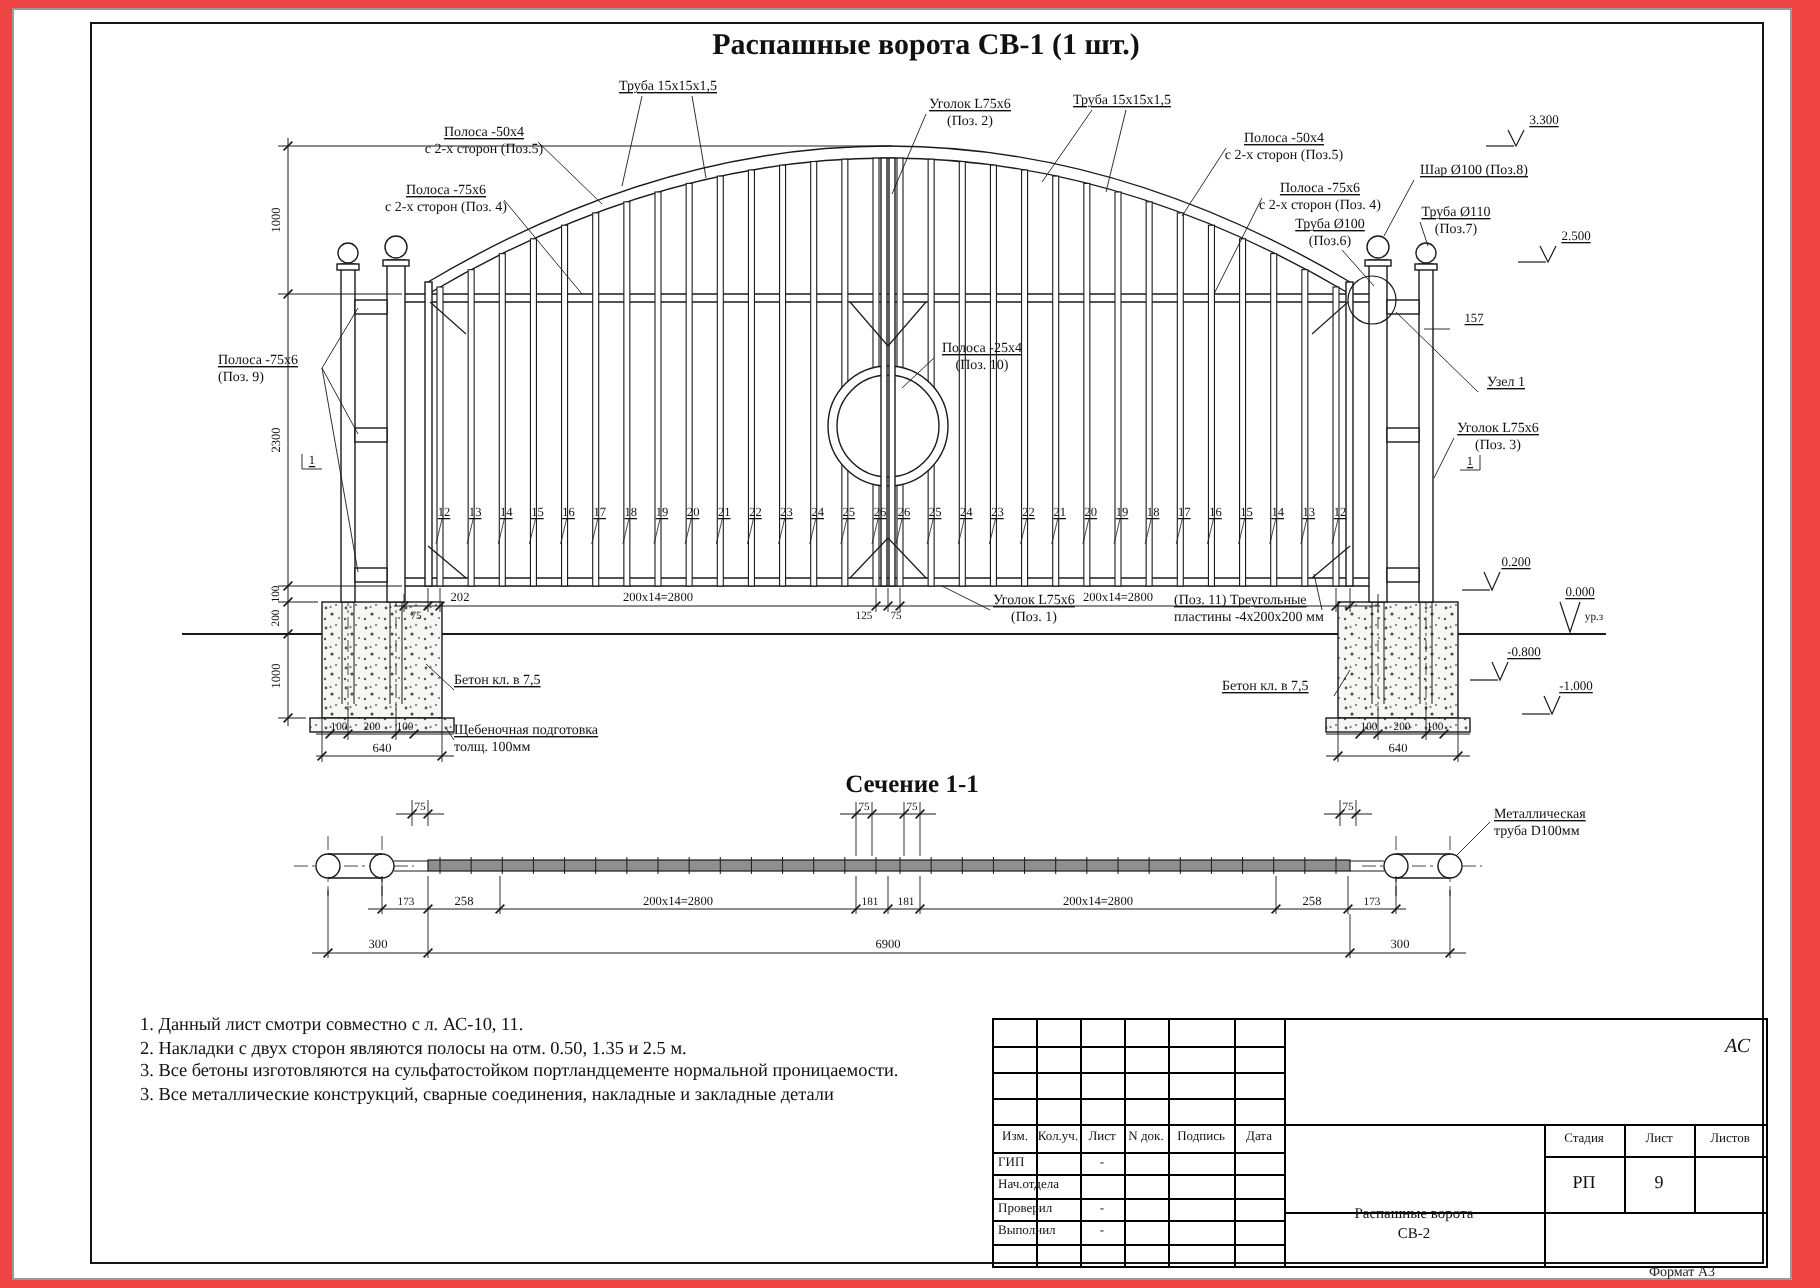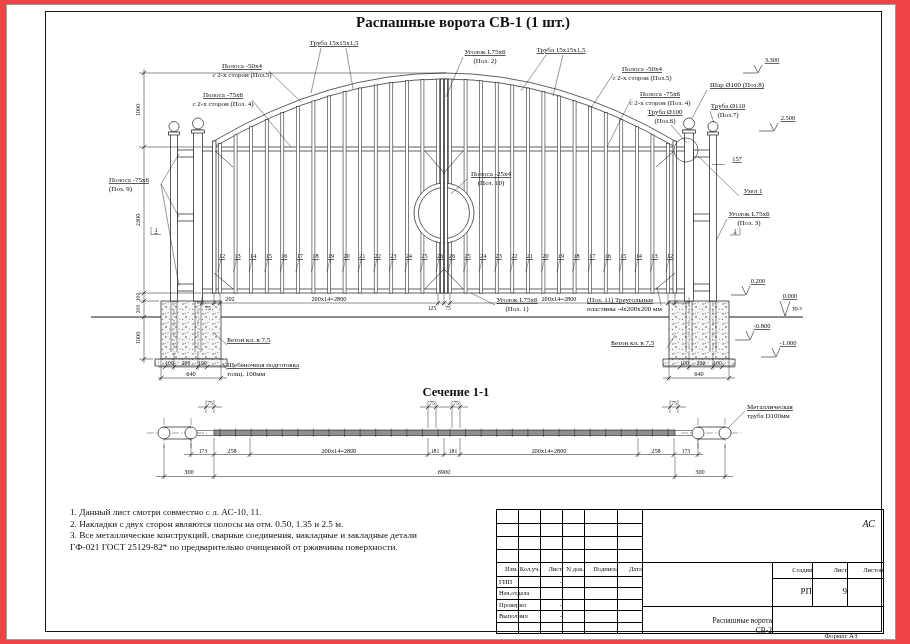--- a/index.html
+++ b/index.html
@@ -15,21 +15,21 @@
   .lbl-s{font-size:7px;text-anchor:start;}
   .dim{font-size:6.3px;text-anchor:middle;}
   .dim-s{font-size:5.6px;text-anchor:middle;}
   .lvl{font-size:6.5px;text-anchor:middle;text-decoration:underline;}
   .ul{text-decoration:underline;}
   .notes{position:absolute;left:52px;top:502px;width:438px;font-size:9.2px;line-height:11.7px;color:#111;white-space:nowrap;margin-left:11px;}
   .stamp{position:absolute;left:489px;top:504px;width:386px;height:123px;border:1.3px solid #000;box-sizing:content-box;font-size:6.5px;color:#111;}
   .stamp .hl{position:absolute;height:1px;background:#000;}
   .stamp .vl{position:absolute;width:1px;background:#000;}
   .stamp .cell{position:absolute;overflow:hidden;}
-  .c{text-align:right;}
+  .c{text-align:center;}
   .code{position:absolute;right:8px;top:8px;font-size:10px;font-style:italic;}
   .stagev{font-size:9px;}
   .docname{font-size:7.5px;line-height:10px;}
   .format{position:absolute;left:796px;top:627px;width:76px;text-align:center;font-size:7px;color:#222;}
 </style>
 </head>
 <body>
 
 <div class="page">
   <div class="sheet">
@@ -517,22 +517,22 @@
           <line x1="451" y1="400" x2="451" y2="427" stroke="#1a1a1a" stroke-width="0.45"></line>
           <line x1="459" y1="400" x2="459" y2="427" stroke="#1a1a1a" stroke-width="0.45"></line>
         </g>
     </svg>
 
     <div class="frame"></div>
 
     <div class="notes">
       <div>1. Данный лист смотри совместно с л. АС-10, 11.</div>
       <div>2. Накладки с двух сторон являются полосы на отм. 0.50, 1.35 и 2.5 м.</div>
+      <div>3. Все бетоны изготовляются на сульфатостойком портландцементе нормальной проницаемости.</div>
       <div>3.  Все металлические конструкций, сварные соединения, накладные и закладные детали</div>
-      <div>ГФ-021 ГОСТ 25129-82* по предварительно очищенной  от ржавчины поверхности.</div>
     </div>
 
     <div class="stamp">
       <div class="vl" style="left:21px;top:0;height:123px"></div>
       <div class="vl" style="left:43px;top:0;height:123px"></div>
       <div class="vl" style="left:65px;top:0;height:123px"></div>
       <div class="vl" style="left:87px;top:0;height:123px"></div>
       <div class="vl" style="left:120px;top:0;height:123px"></div>
       <div class="vl" style="left:145px;top:0;height:123px"></div>
       <div class="vl" style="left:275px;top:52px;height:71px"></div>
@@ -568,21 +568,21 @@
 
       <div class="code">АС</div>
 
       <div class="cell c" style="left:275px;width:40px;top:56px">Стадия</div>
       <div class="cell c" style="left:315px;width:35px;top:56px">Лист</div>
       <div class="cell c" style="left:350px;width:36px;top:56px">Листов</div>
       <div class="cell c stagev" style="left:275px;width:40px;top:76px">РП</div>
       <div class="cell c stagev" style="left:315px;width:35px;top:76px">9</div>
       <div class="cell c stagev" style="left:350px;width:36px;top:76px"></div>
 
-      <div class="cell c docname" style="left:145px;width:130px;top:106px">
+      <div class="cell c docname" style="left:145px;width:130px;top:92px">
         <div>Распашные ворота</div>
         <div>СВ-2</div>
       </div>
     </div>
 
     <div class="format">Формат А3</div>
   </div>
 </div>
 
 </body></html>

